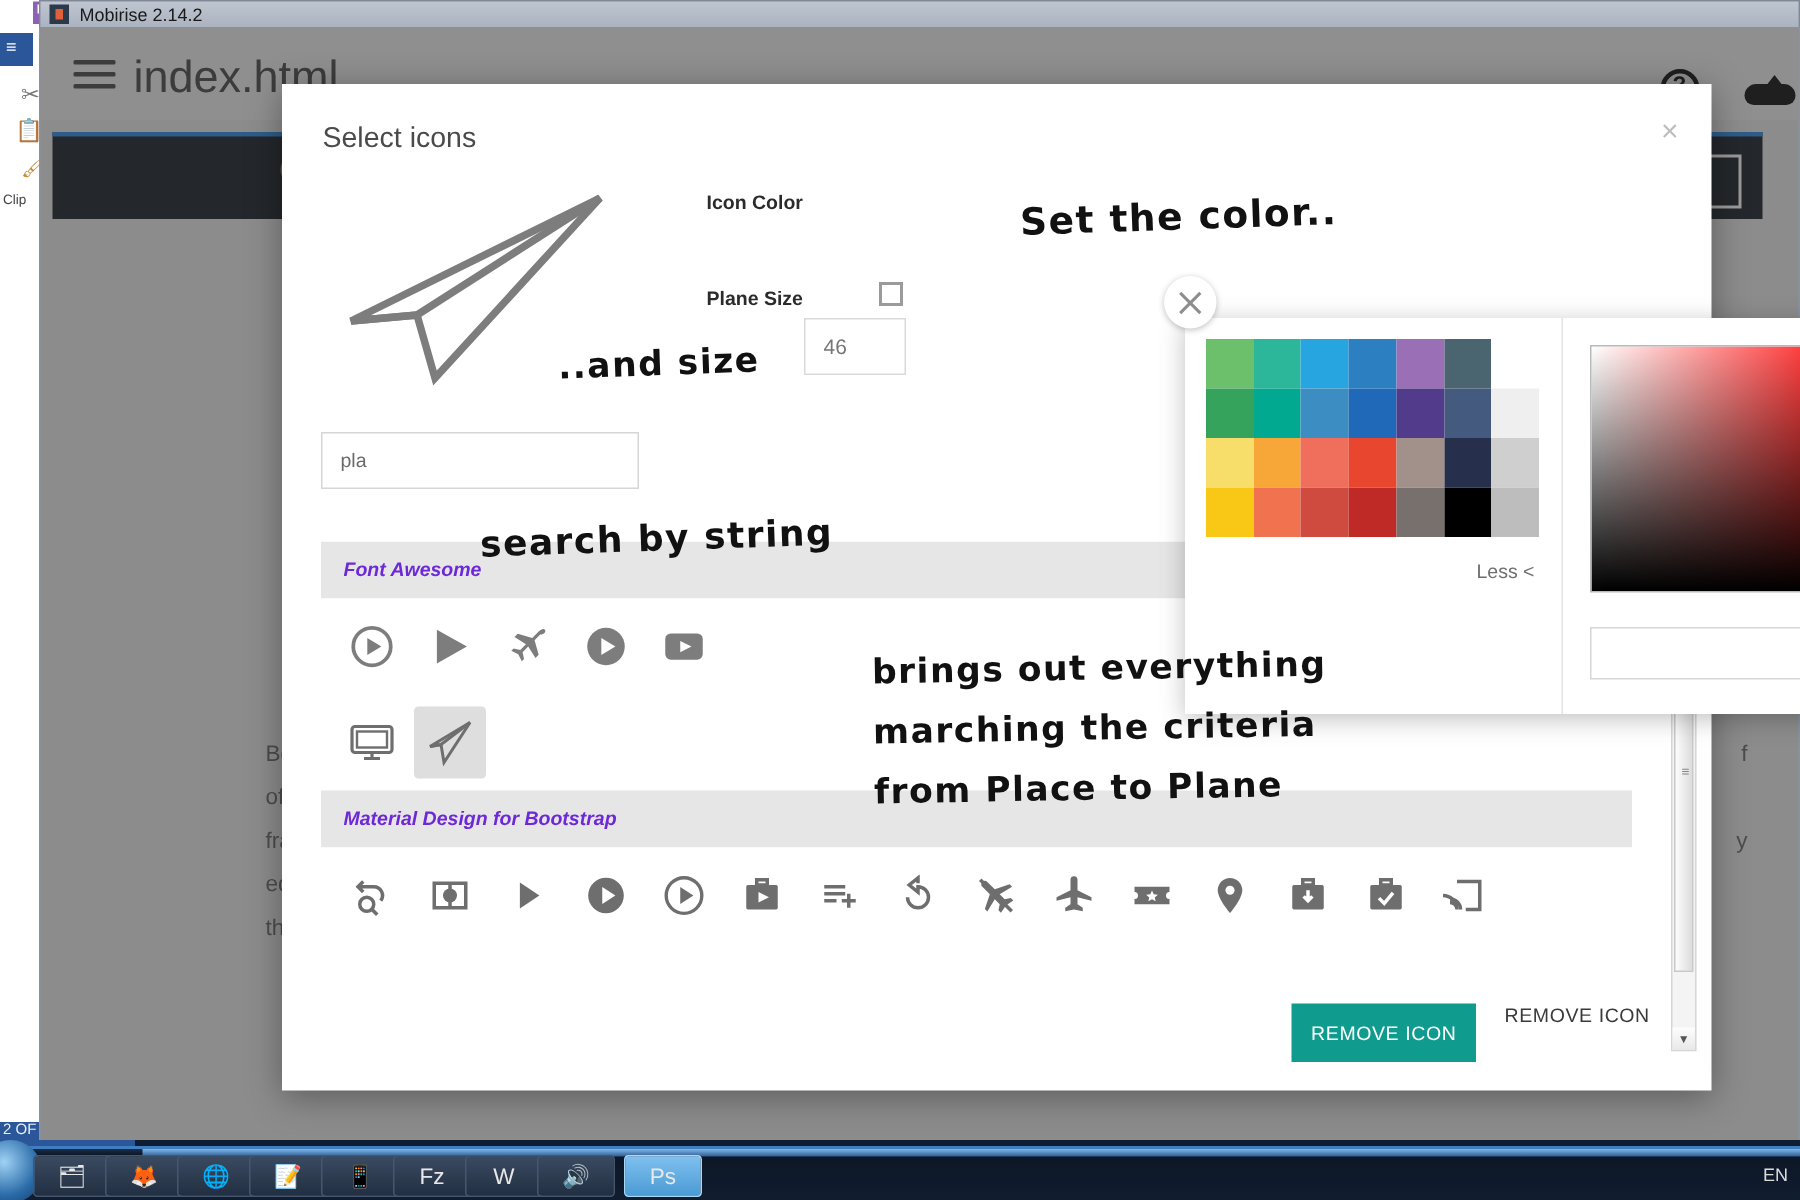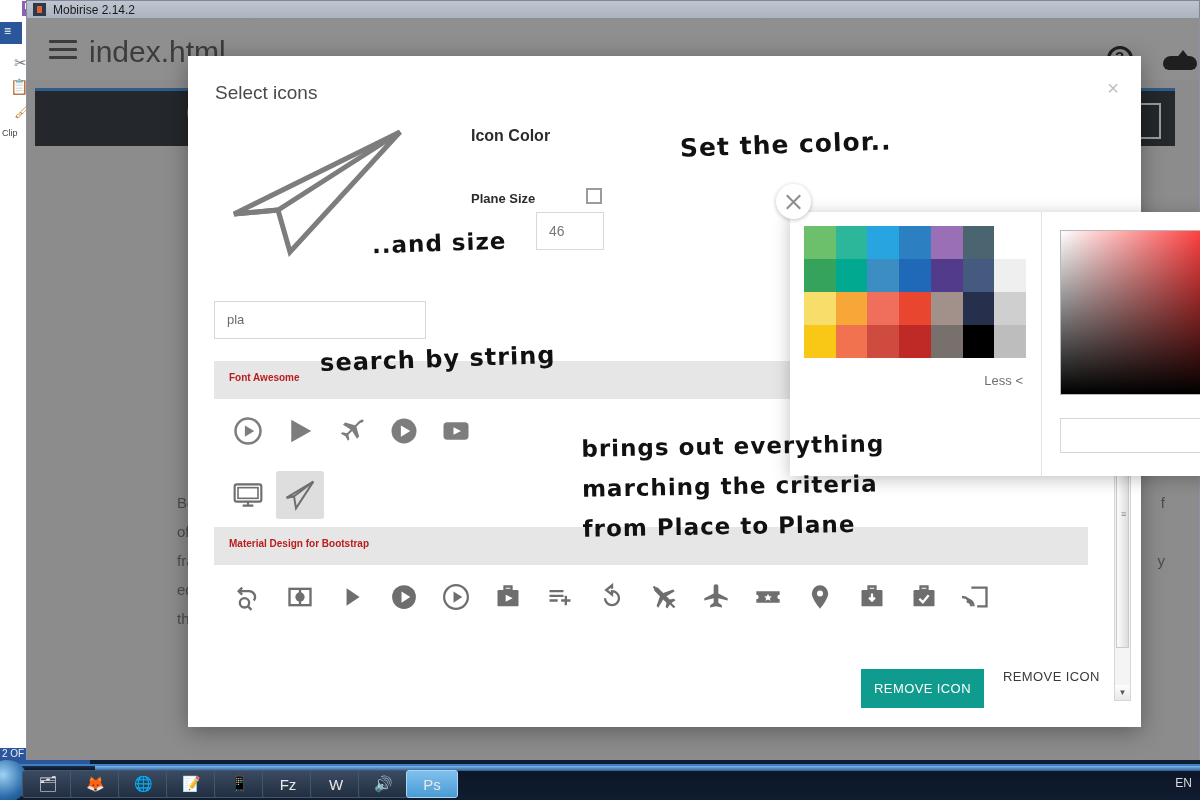--- a/index.html
+++ b/index.html
@@ -156,49 +156,50 @@
     cursor:pointer; line-height:1;
   }
 
   
   #preview-plane {
     position:absolute; left:40px; top:68px; width:180px; height:140px;
   }
 
   
   #lbl-icon-color {
-    position:absolute; left:283px; top:71px; font-size:16px; font-weight:bold; color:#2b2b2b;
+    position:absolute; left:283px; top:71px; font-size:13px; font-weight:bold; color:#2b2b2b;
   }
   #lbl-icon-size {
     position:absolute; left:283px; top:135px; font-size:13px; font-weight:bold; color:#2b2b2b;
   }
   #color-swatch-btn {
     position:absolute; left:398px; top:132px; width:16px; height:16px;
     border:2px solid #9b9b9b; background:#fff; cursor:pointer;
   }
   #size-input {
     position:absolute; left:348px; top:156px; width:68px; height:38px;
     border:1px solid #d9d9d9; background:#fff;
     font-size:14px; color:#777; padding-left:12px; line-height:36px;
   }
   #search-input {
-    position:absolute; left:26px; top:245px; width:212px; height:38px;
+    position:absolute; left:26px; top:232px; width:212px; height:38px;
     border:1px solid #d6d6d6; background:#fff;
     font-size:13px; color:#6b6b6b; padding-left:12px; line-height:36px;
   }
 
   
   #icon-list {
     position:absolute; left:26px; top:305px; width:926px; height:340px;
     overflow:hidden;
   }
   .cat-header {
-    height:38px; background:#e6e6e6; color:#b91c1c;
-    font-size:10px; font-weight:bold; padding:11px 0 0 15px;
+    height:38px; background:#e6e6e6; color:#6d28d9;
+    font-size:13px; font-weight:bold; padding:11px 0 0 15px;
     width:874px;
+    font-style:italic;
   }
   .icon-row {
     background:#fff; padding:8px 0 8px 10px; width:874px;
     display:flex; align-items:center; gap:4px; flex-wrap:wrap;
   }
   .icon-cell {
     width:48px; height:48px; display:flex; align-items:center; justify-content:center;
     cursor:pointer; border-radius:3px;
   }
   .icon-cell.selected { background:#dedede; }
@@ -633,18 +634,18 @@
       </div>
       <div class="tb-btn" style="left: 262px;">
         <span style="font-size: 15px; color: rgb(232, 232, 232);">Fz</span>
       </div>
       <div class="tb-btn" style="left: 310px;">
         <span style="font-size: 15px; color: rgb(232, 232, 232);">W</span>
       </div>
       <div class="tb-btn" style="left: 358px;">
         <span style="font-size: 15px; color: rgb(232, 232, 232);">🔊</span>
       </div>
-      <div class="tb-btn active" style="left: 406px;">
+      <div class="tb-btn active" style="left: 416px;">
         <span style="font-size: 15px; color: rgb(232, 232, 232);">Ps</span>
       </div>
     </div>
 
 </div>
 
 </body></html>

